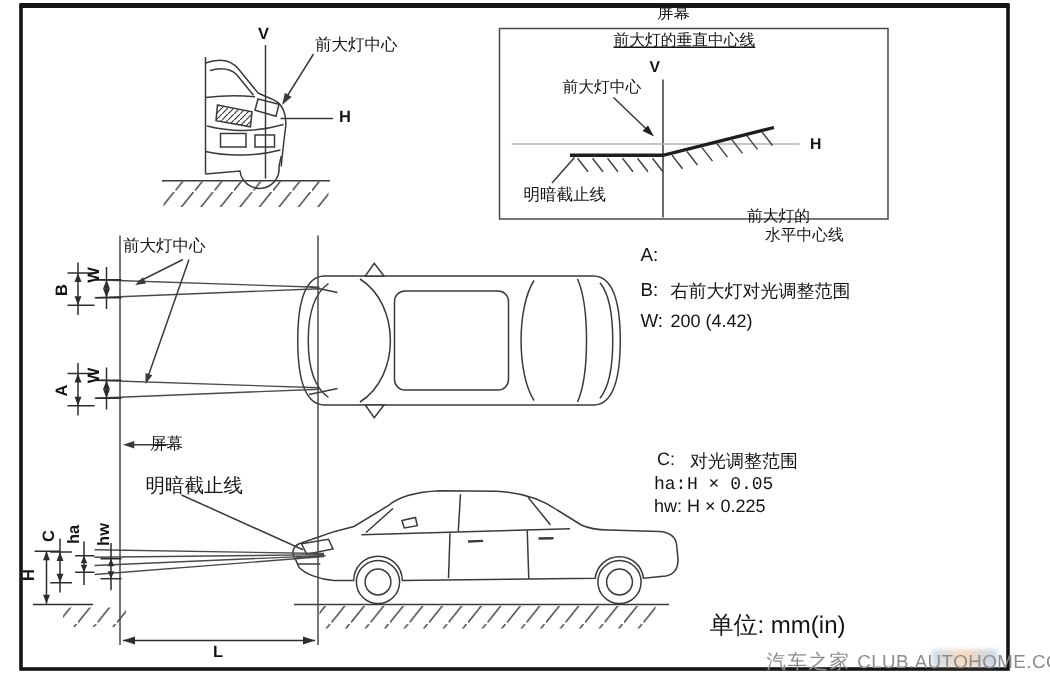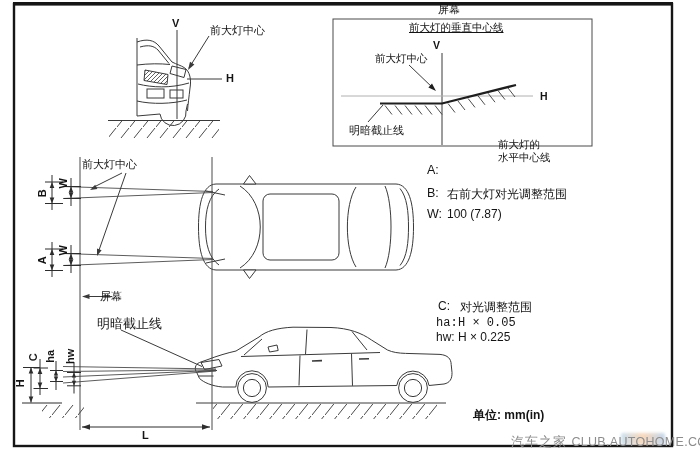--- a/index.html
+++ b/index.html
@@ -220,21 +220,21 @@
 <div class="lbl b" style="left:226px;top:72px;">H</div>
 
 <div class="lbl" style="left:438px;top:3px;">屏幕</div>
 <div class="lbl" style="left:409px;top:21px;font-size:10.5px;text-decoration:underline;">前大灯的垂直中心线</div>
 <div class="lbl b" style="left:433px;top:39px;font-size:10.5px;">V</div>
 <div class="lbl" style="left:375px;top:52px;font-size:10.5px;">前大灯中心</div>
 <div class="lbl b" style="left:540px;top:90px;font-size:10.5px;">H</div>
 <div class="lbl" style="left:349px;top:124px;">明暗截止线</div>
 <div class="lbl two" style="left:498px;top:106px;">
   <span style="display:block;margin-top:32px;">前大灯的</span>
-  <span style="display:block;">水平中心线</span>
+  <span style="display:block;margin-left:12px;">水平中心线</span>
 </div>
 
 <div class="lbl" style="left:82px;top:158px;">前大灯中心</div>
 <div class="lbl" style="left:100px;top:290px;">屏幕</div>
 
 <div class="lbl r" style="left:33px;top:187px;">B</div>
 <div class="lbl r" style="left:54px;top:177px;">W</div>
 <div class="lbl r" style="left:33px;top:254px;">A</div>
 <div class="lbl r" style="left:54px;top:244px;">W</div>
 
@@ -247,37 +247,37 @@
 
 <div class="legrow" style="left:427px;top:163px;">
   <span class="legkey">A:</span>
 </div>
 <div class="legrow" style="left:427px;top:186px;">
   <span class="legkey">B:</span>
   <span>右前大灯对光调整范围</span>
 </div>
 <div class="legrow" style="left:427px;top:207px;">
   <span class="legkey">W:</span>
-  <span>100 (7.87)</span>
+  <span>200 (4.42)</span>
 </div>
 
 <div class="legrow" style="left:438px;top:299px;">
   <span class="legkey2">C:</span>
   <span>对光调整范围</span>
 </div>
 <div class="legrow" style="left:436px;top:316px;font-family:Liberation Mono, monospace;">
   <span class="legkey2">ha:</span>
   <span>H × 0.05</span>
 </div>
 <div class="legrow" style="left:436px;top:330px;">
   <span class="legkey2">hw:</span>
   <span>H × 0.225</span>
 </div>
 
-<div class="lbl" style="left:473px;top:409px;font-size:12px;font-weight:bold;">单位: mm(in)</div>
+<div class="lbl" style="left:473px;top:409px;font-size:16px;">单位: mm(in)</div>
 
 <div class="wmlogo"></div>
 <div class="wm">
   <span class="site">汽车之家</span>
   <span class="url">CLUB.AUTOHOME.COM.CN</span>
 </div>
 
 </div>
 
 </body></html>

